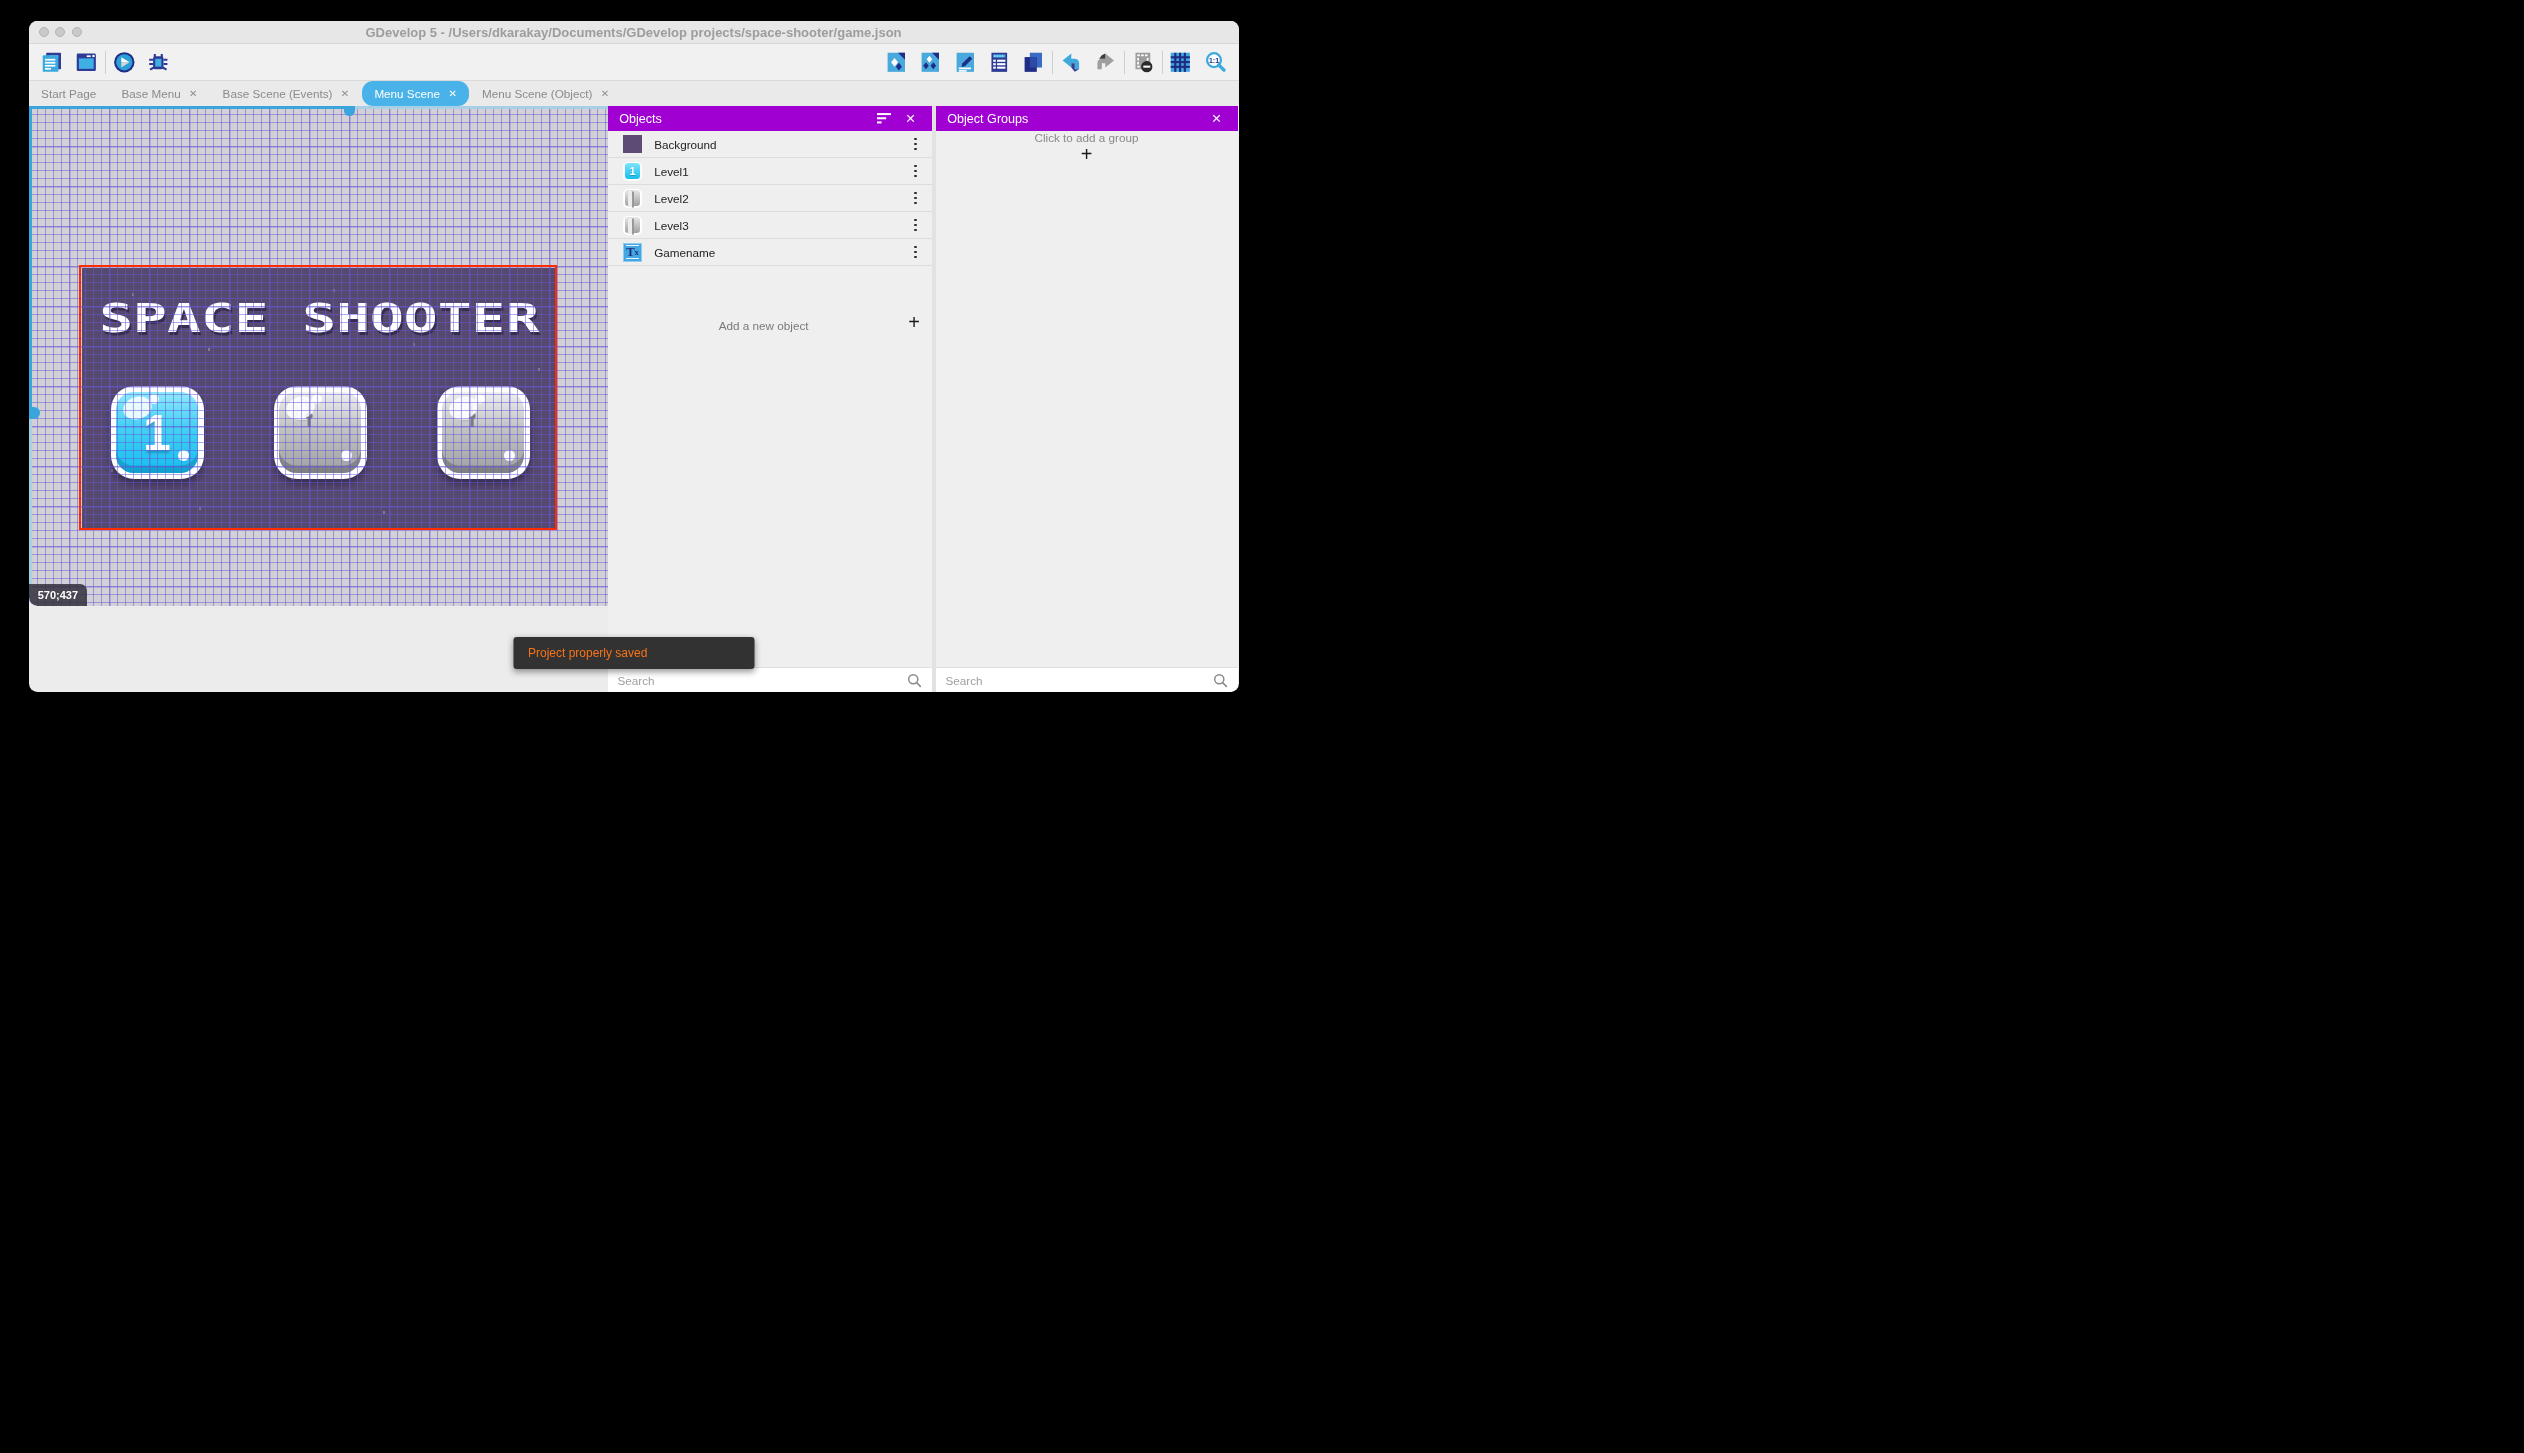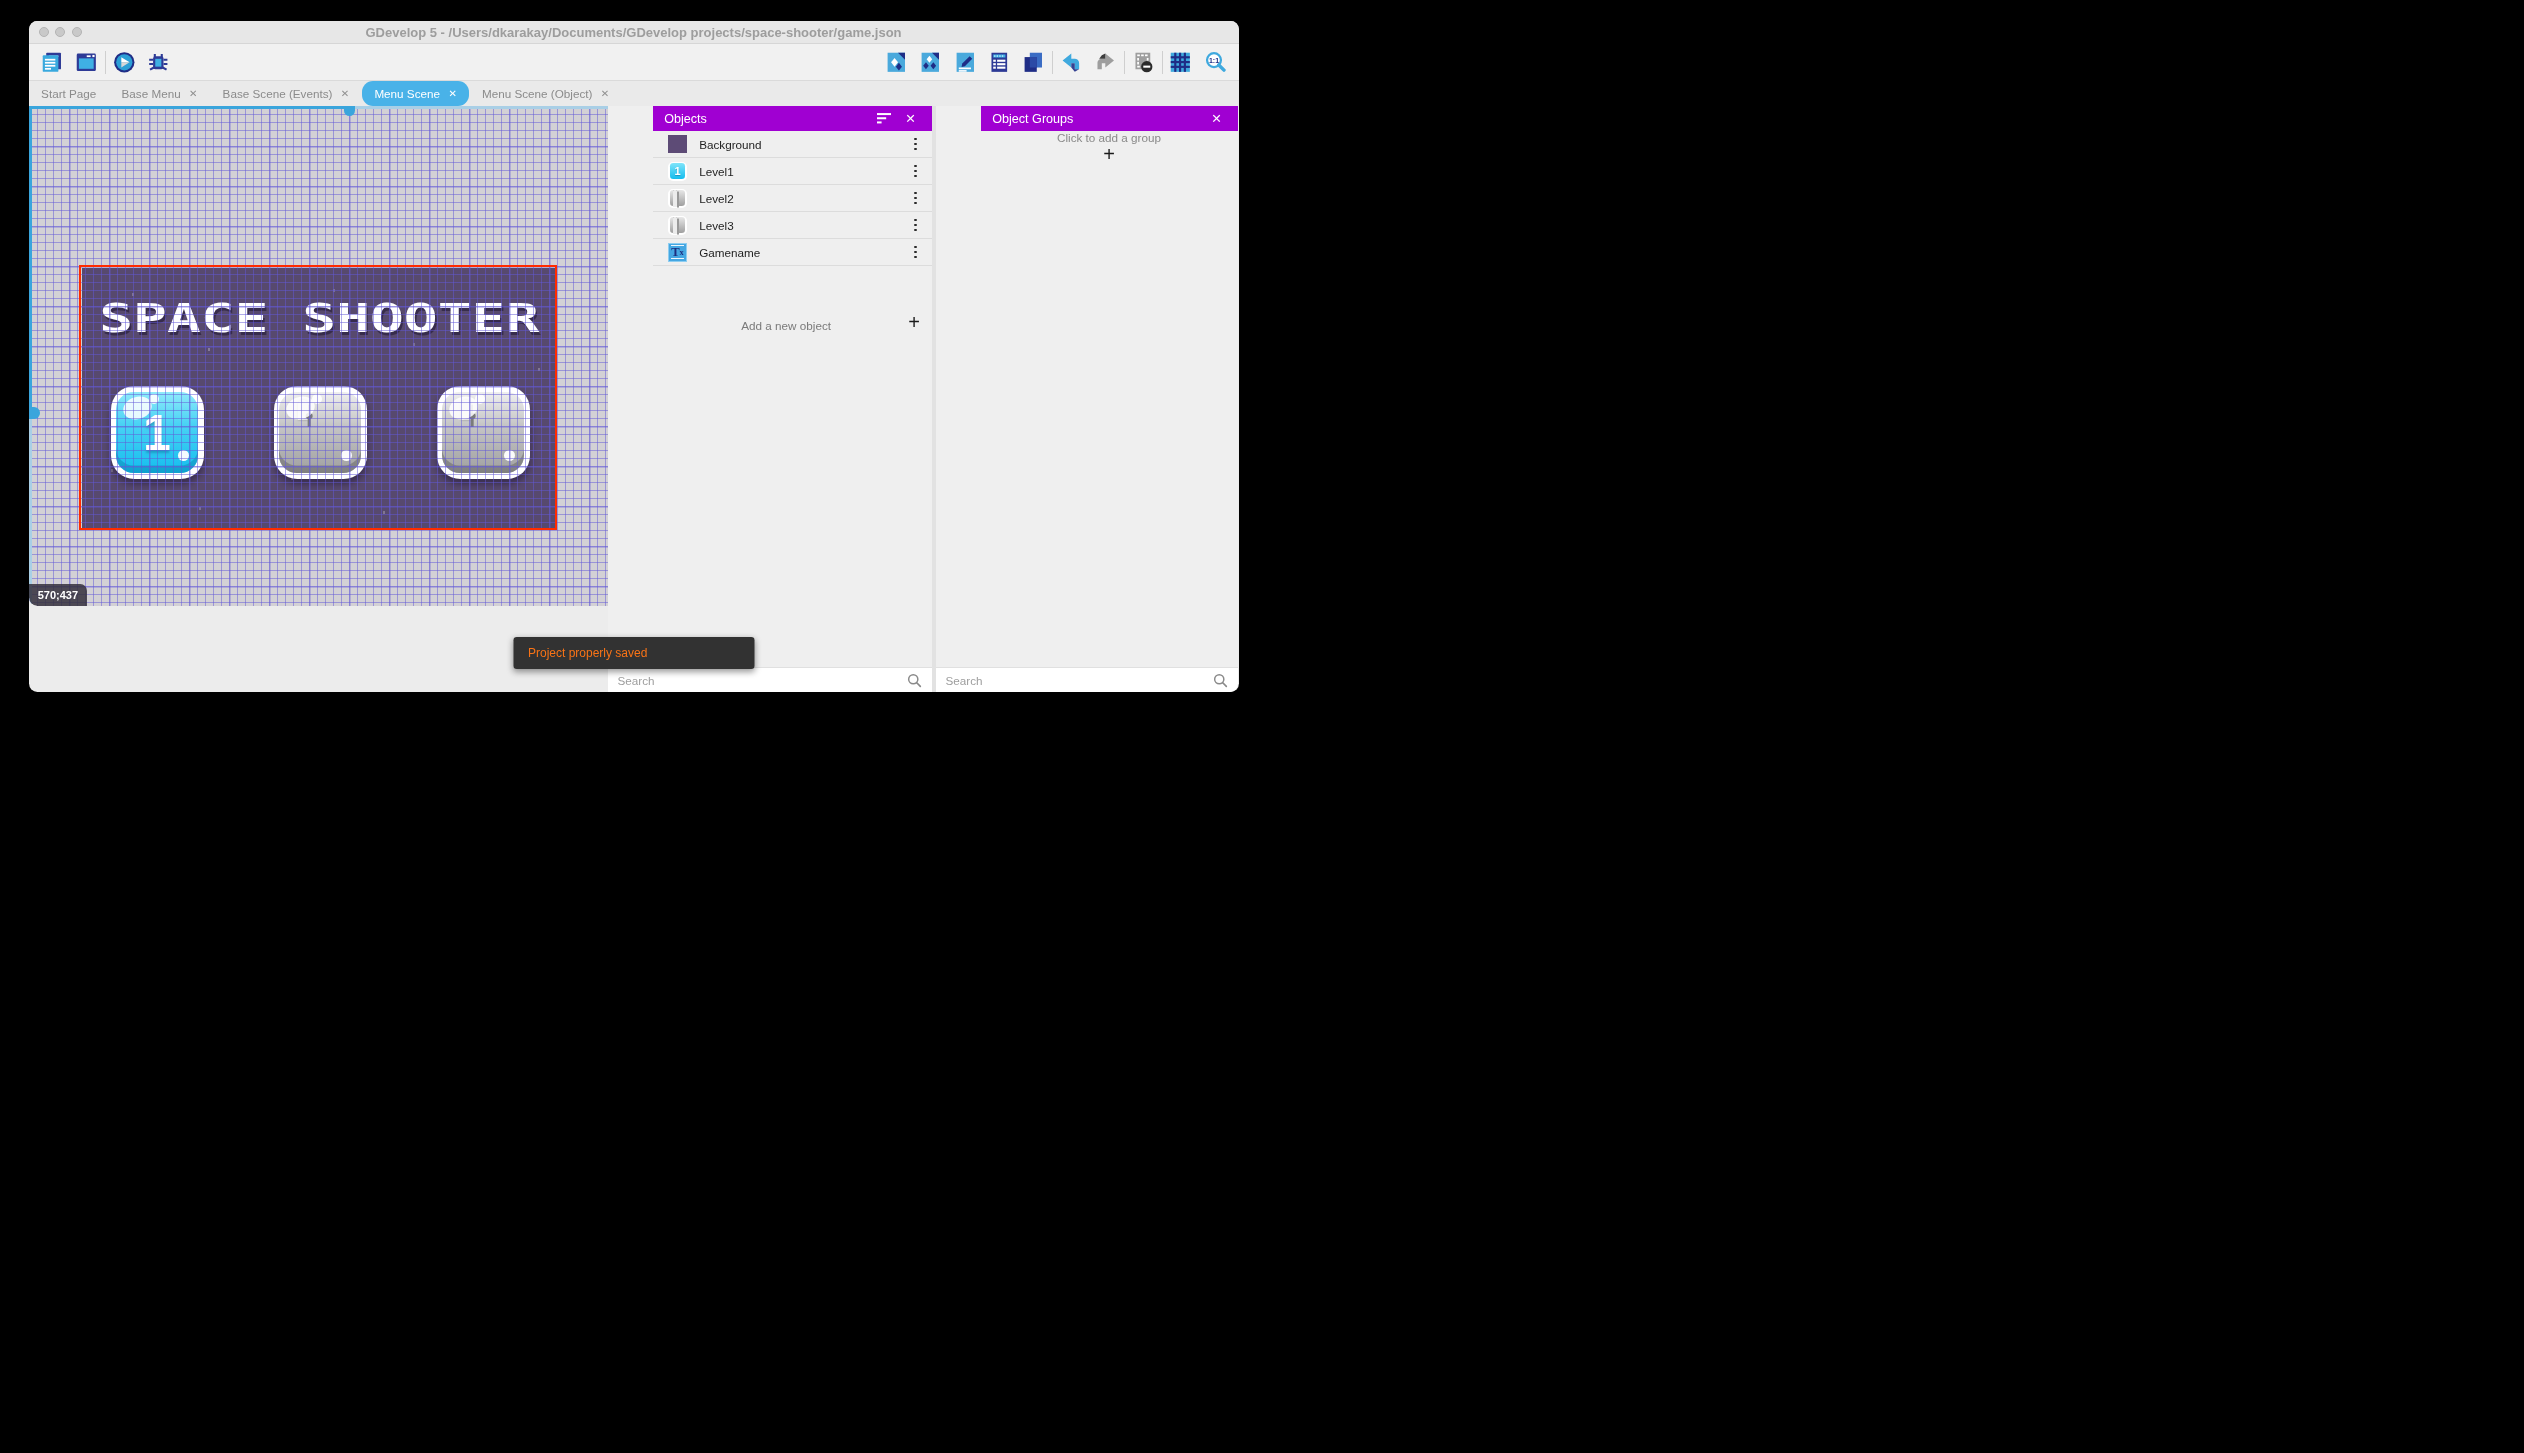--- a/index.html
+++ b/index.html
@@ -111,21 +111,21 @@
   .vscroll .light { position:absolute; left:0; top:306px; width:3.3px; bottom:0; background:#a9cfe6; }
   .vscroll .thumb { position:absolute; left:0; top:301px; width:11px; height:11.7px;
                     background:#3aa5dc; border-radius:0 5.9px 5.9px 0; cursor:grab; }
 
   .coords-badge { position:absolute; left:0; bottom:0; height:22px; z-index:7;
                   background:rgba(52,48,60,.85); color:#fff; font-size:11px;
                   font-weight:bold; line-height:22px; padding:0 9.2px;
                   border-radius:0 6.7px 0 8.4px; }
 
   
-  .panel { position:absolute; top:0; bottom:0; background:#efefef; overflow:hidden;padding-left:45px; }
+  .panel { position:absolute; top:0; bottom:0; background:#efefef; overflow:hidden; }
   .objects-panel { left:579px; width:324px; }
   .panel-gap { position:absolute; left:903px; width:4.2px; top:0; bottom:0; background:#e2e2e2; }
   .groups-panel { left:907px; width:302px; border-bottom-right-radius:8.4px; }
   .panel-header { height:25px; background:#a000d2; color:#fff; display:flex;
                   align-items:center; padding:0 11.7px; font-size:12.6px; }
   .panel-header .ph-title { flex:1; }
   .ph-icon { width:18.4px; height:18.4px; display:flex; align-items:center;
              justify-content:center; cursor:pointer; margin-left:8.4px; }
   .obj-row { height:27px; display:flex; align-items:center; padding:0 10px;
              border-bottom:0.8px solid #dcdcdc; cursor:pointer; background:#efefef; }

